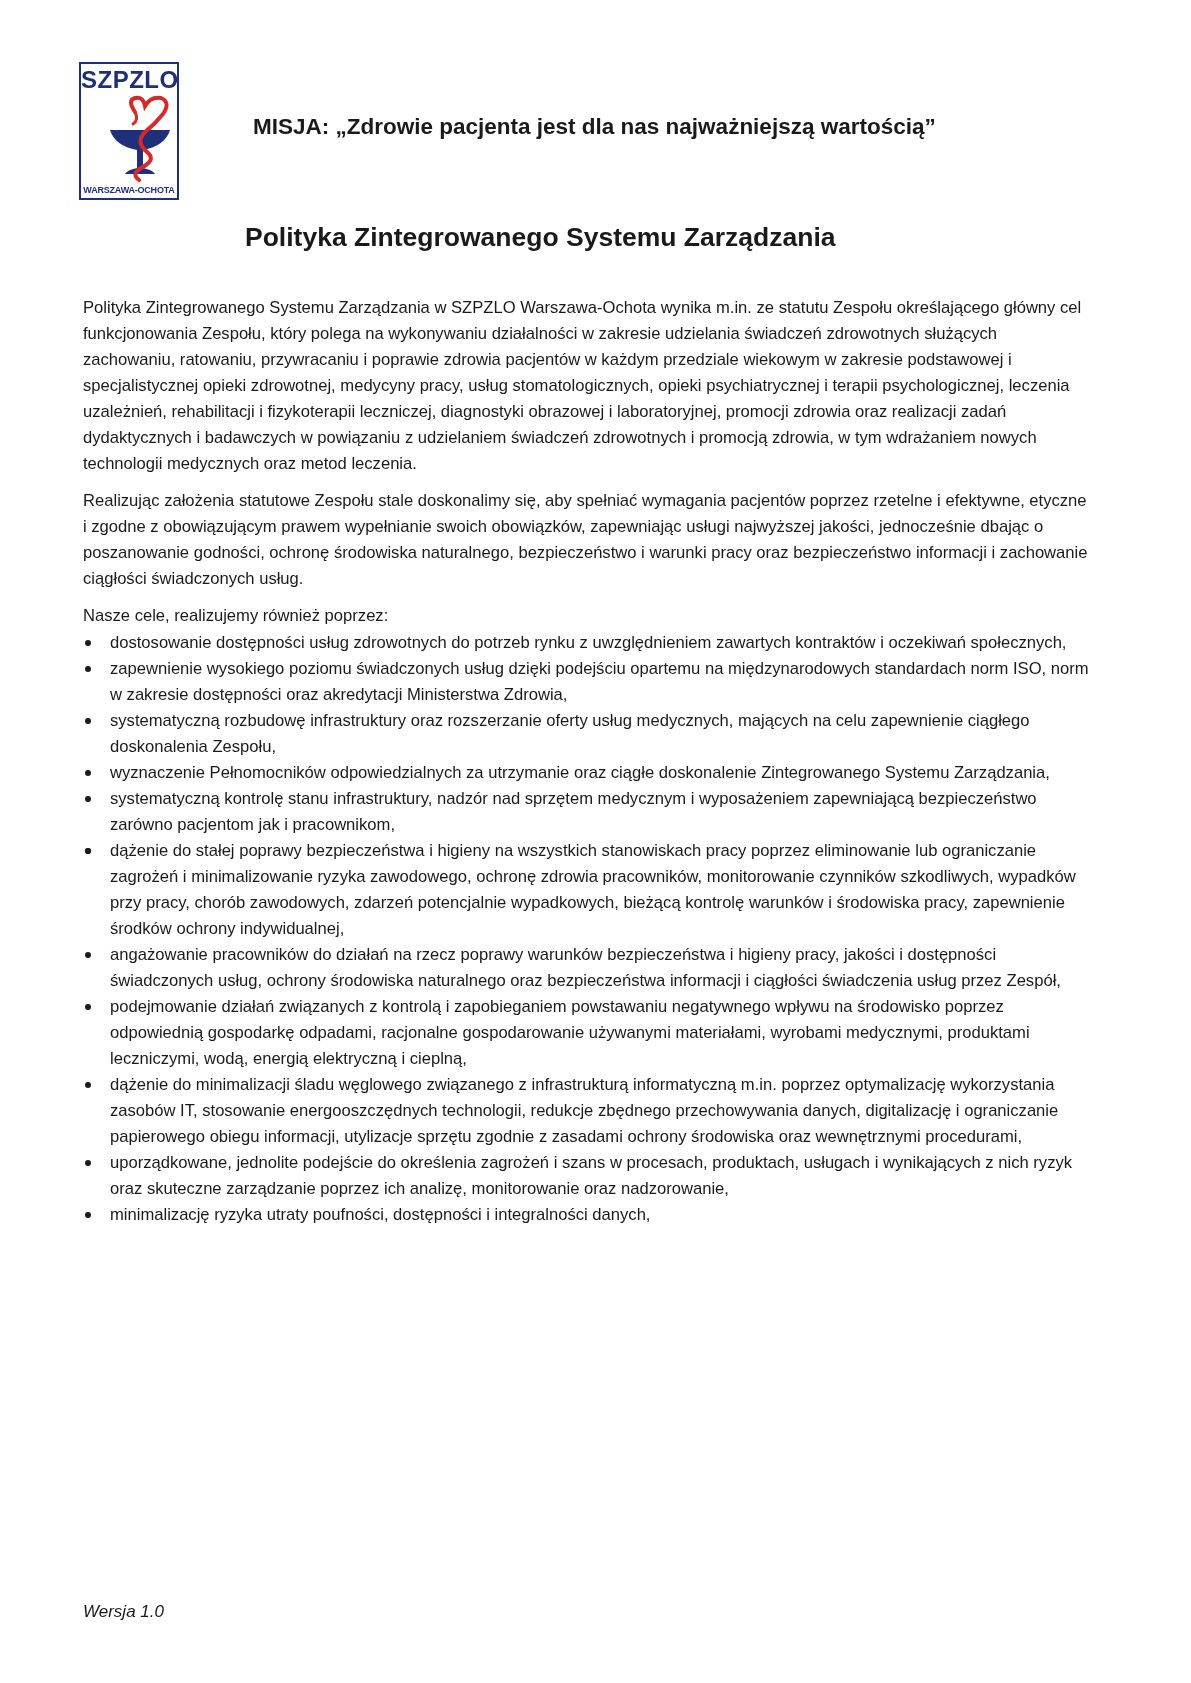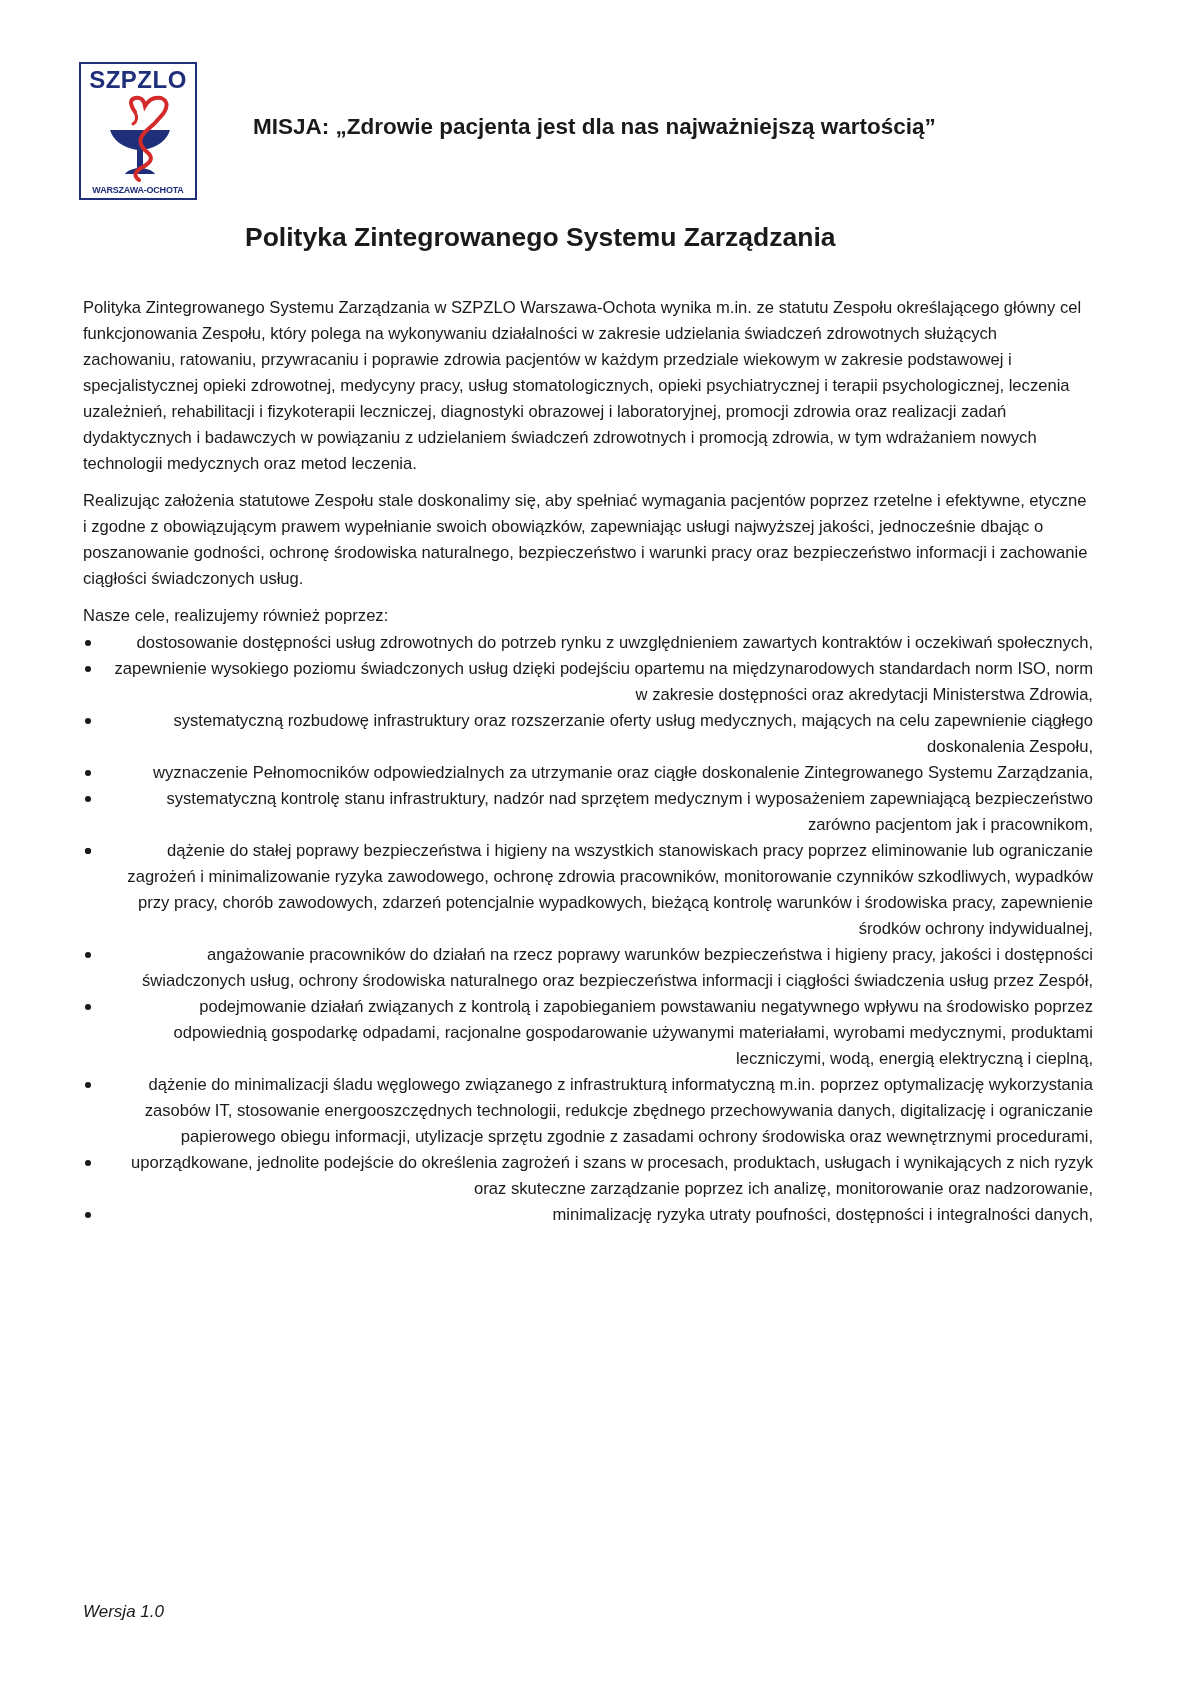--- a/index.html
+++ b/index.html
@@ -1,21 +1,21 @@
 <!DOCTYPE html>
 <html><head>
   <meta charset="utf-8">
   <style>
     html, body { margin: 0; padding: 0; background: #ffffff; }
     body {
       width: 1191px; height: 1683px; position: relative; overflow: hidden;
       font-family: "Liberation Sans", sans-serif; color: #1a1a1a;
     }
     .logo {
-      position: absolute; left: 79px; top: 62px; width: 118px; height: 138px;
+      position: absolute; left: 79px; top: 62px; width: 100px; height: 138px;
       border: 2px solid #1f2f7a; box-sizing: border-box; background: #fff;
     }
     .logo-title {
       position: absolute; left: 0; right: 0; top: 2px; text-align: center;
       font-family: "Liberation Sans", sans-serif; font-weight: bold;
       font-size: 24px; color: #1f2f7a; letter-spacing: 0.5px;
     }
     .logo-sub {
       position: absolute; left: 0; right: 0; bottom: 3px; text-align: center;
       font-family: Liberation Sans, sans-serif; font-weight: bold;
@@ -30,21 +30,21 @@
       position: absolute; left: 245px; top: 222px; font-weight: bold;
       font-size: 26.5px; white-space: nowrap;
     }
     .content {
       position: absolute; left: 83px; top: 295px; width: 1010px;
       font-size: 16.6px; line-height: 26px;
     }
     .content p { margin: 0 0 11px 0; }
     .content .lead { margin: 0 0 1px 0; }
     ul.goals { list-style: none; margin: 0; padding: 0; }
-    ul.goals li { position: relative; padding-left: 27px; text-align: right; }
+    ul.goals li { position: relative; padding-left: 27px; }
     ul.goals li .bullet {
       position: absolute; left: 2px; top: 10px; width: 6px; height: 6px;
       border-radius: 50%; background: #1a1a1a;
     }
     .version {
       position: absolute; left: 83px; top: 1602px; font-style: italic;
       font-size: 17px;
     }
   </style>
 </head>

